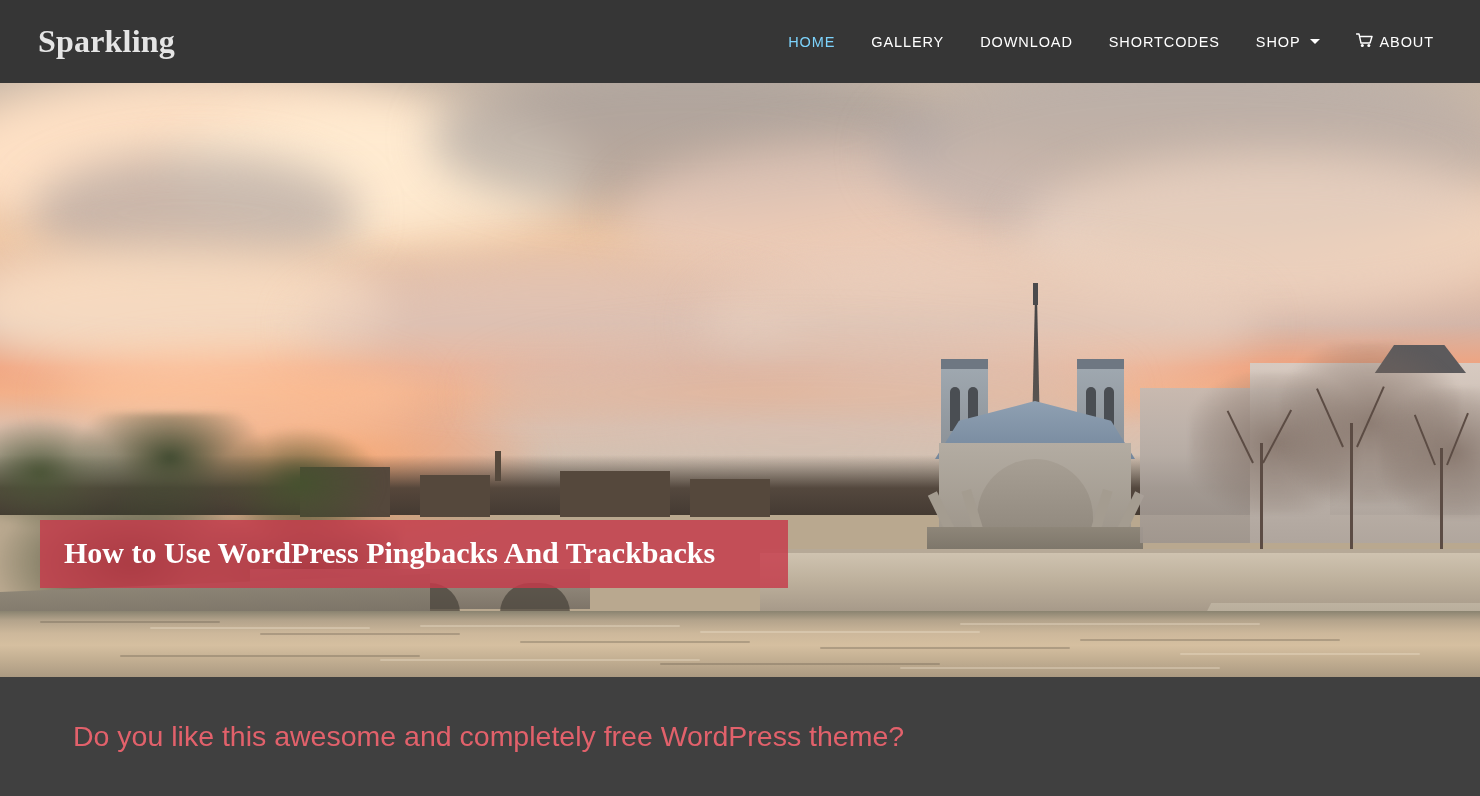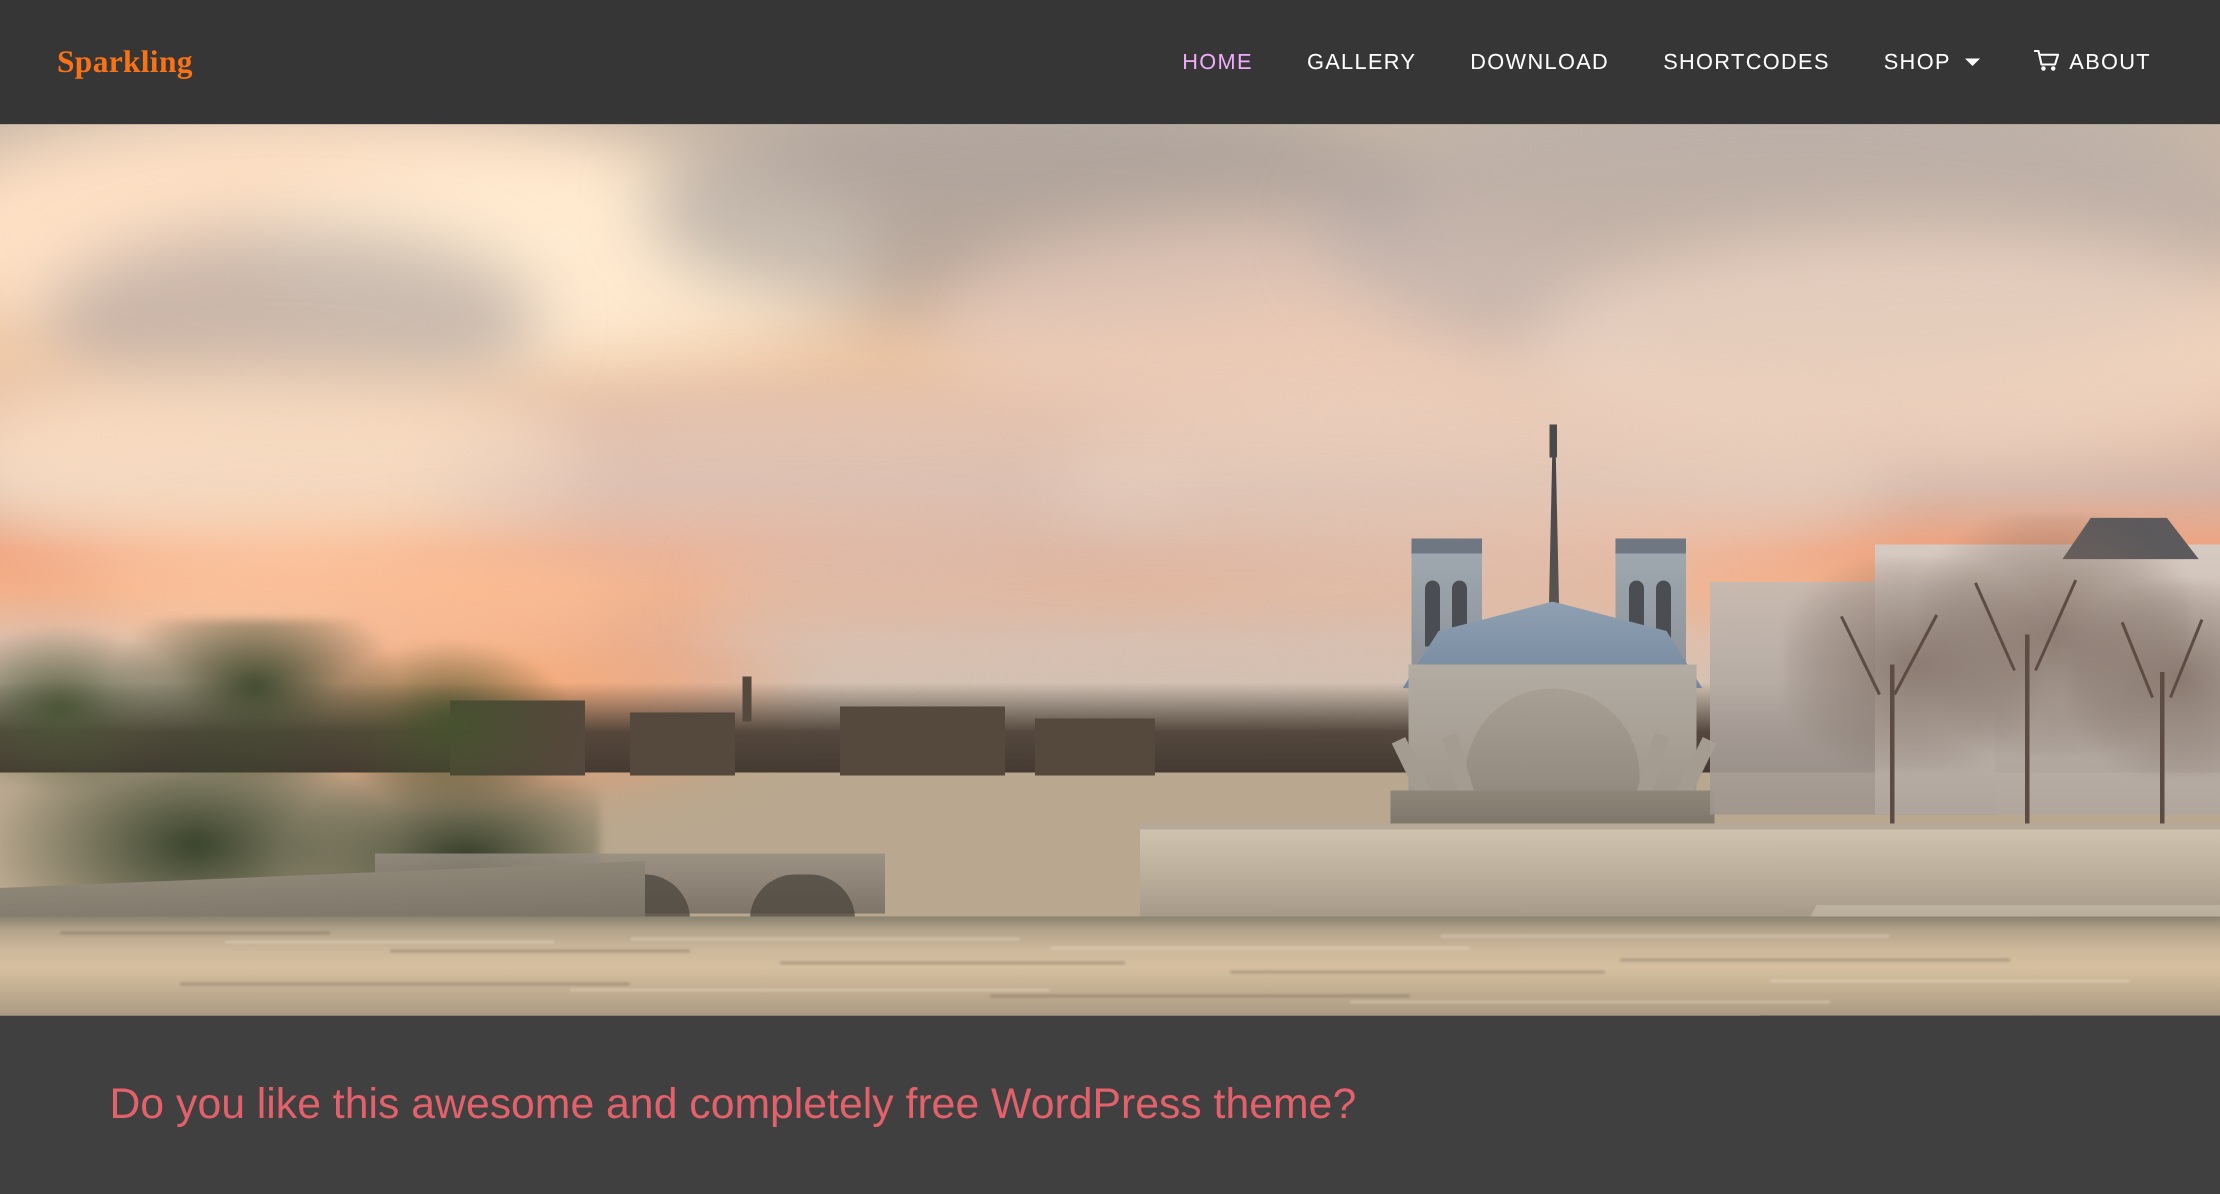--- a/index.html
+++ b/index.html
@@ -14,41 +14,41 @@
   
   .site-header{
     position:relative;
     width:1480px; height:83px;
     background:#363636;
     display:flex; align-items:center;
   }
   .logo{
     margin-left:38px;
     font-family:"Liberation Serif", serif;
-    font-size:21px; font-weight:bold;
-    color:#f97316;
+    font-size:32px; font-weight:bold;
+    color:#e5e5e5;
     letter-spacing:.2px;
     white-space:nowrap;
     cursor:pointer;
   }
   .main-nav{
     margin-left:auto; margin-right:28px;
     display:flex; align-items:center;
   }
   .nav-item{
     display:flex; align-items:center;
     color:#ffffff;
     font-size:14.5px;
     letter-spacing:.9px;
     text-decoration:none;
     padding:0 18px;
     white-space:nowrap;
     cursor:pointer;
   }
-  .nav-item.is-active{ color:#f0abfc; }
+  .nav-item.is-active{ color:#7dd3fc; }
   .caret{
     display:inline-block;
     margin-left:9px;
     width:0;height:0;
     border-left:5px solid transparent;
     border-right:5px solid transparent;
     border-top:5px solid #ffffff;
   }
   .cart-icon{
     display:inline-block;
@@ -415,20 +415,21 @@
       <div class="ripple" style="left:1080px;top:28px;width:260px;"></div>
       <div class="ripple-l" style="left:1180px;top:42px;width:240px;"></div>
       <div class="ripple" style="left:120px;top:44px;width:300px;"></div>
       <div class="ripple-l" style="left:380px;top:48px;width:320px;"></div>
       <div class="ripple" style="left:660px;top:52px;width:280px;"></div>
       <div class="ripple-l" style="left:900px;top:56px;width:320px;"></div>
     </div>
   </div>
 
   <div class="caption">
+    <div class="caption-title">How to Use WordPress Pingbacks And Trackbacks</div>
   </div>
 
 </section>
 
 <section class="cta">
   <h2 class="cta-title">Do you like this awesome and completely free WordPress theme?</h2>
 
 </section>
 
 </body></html>

